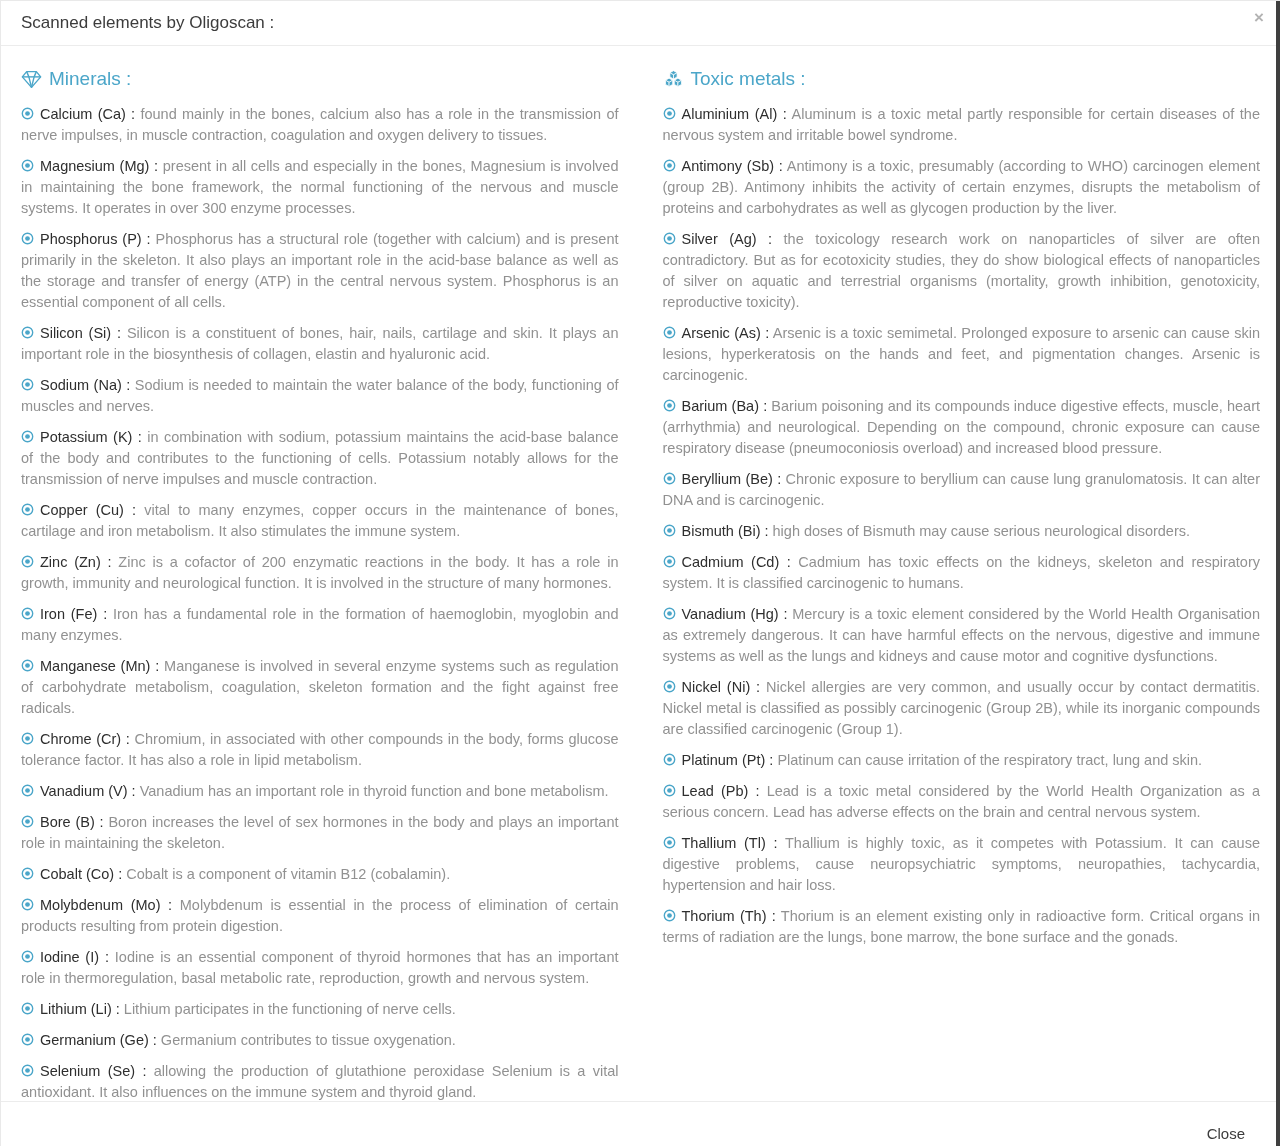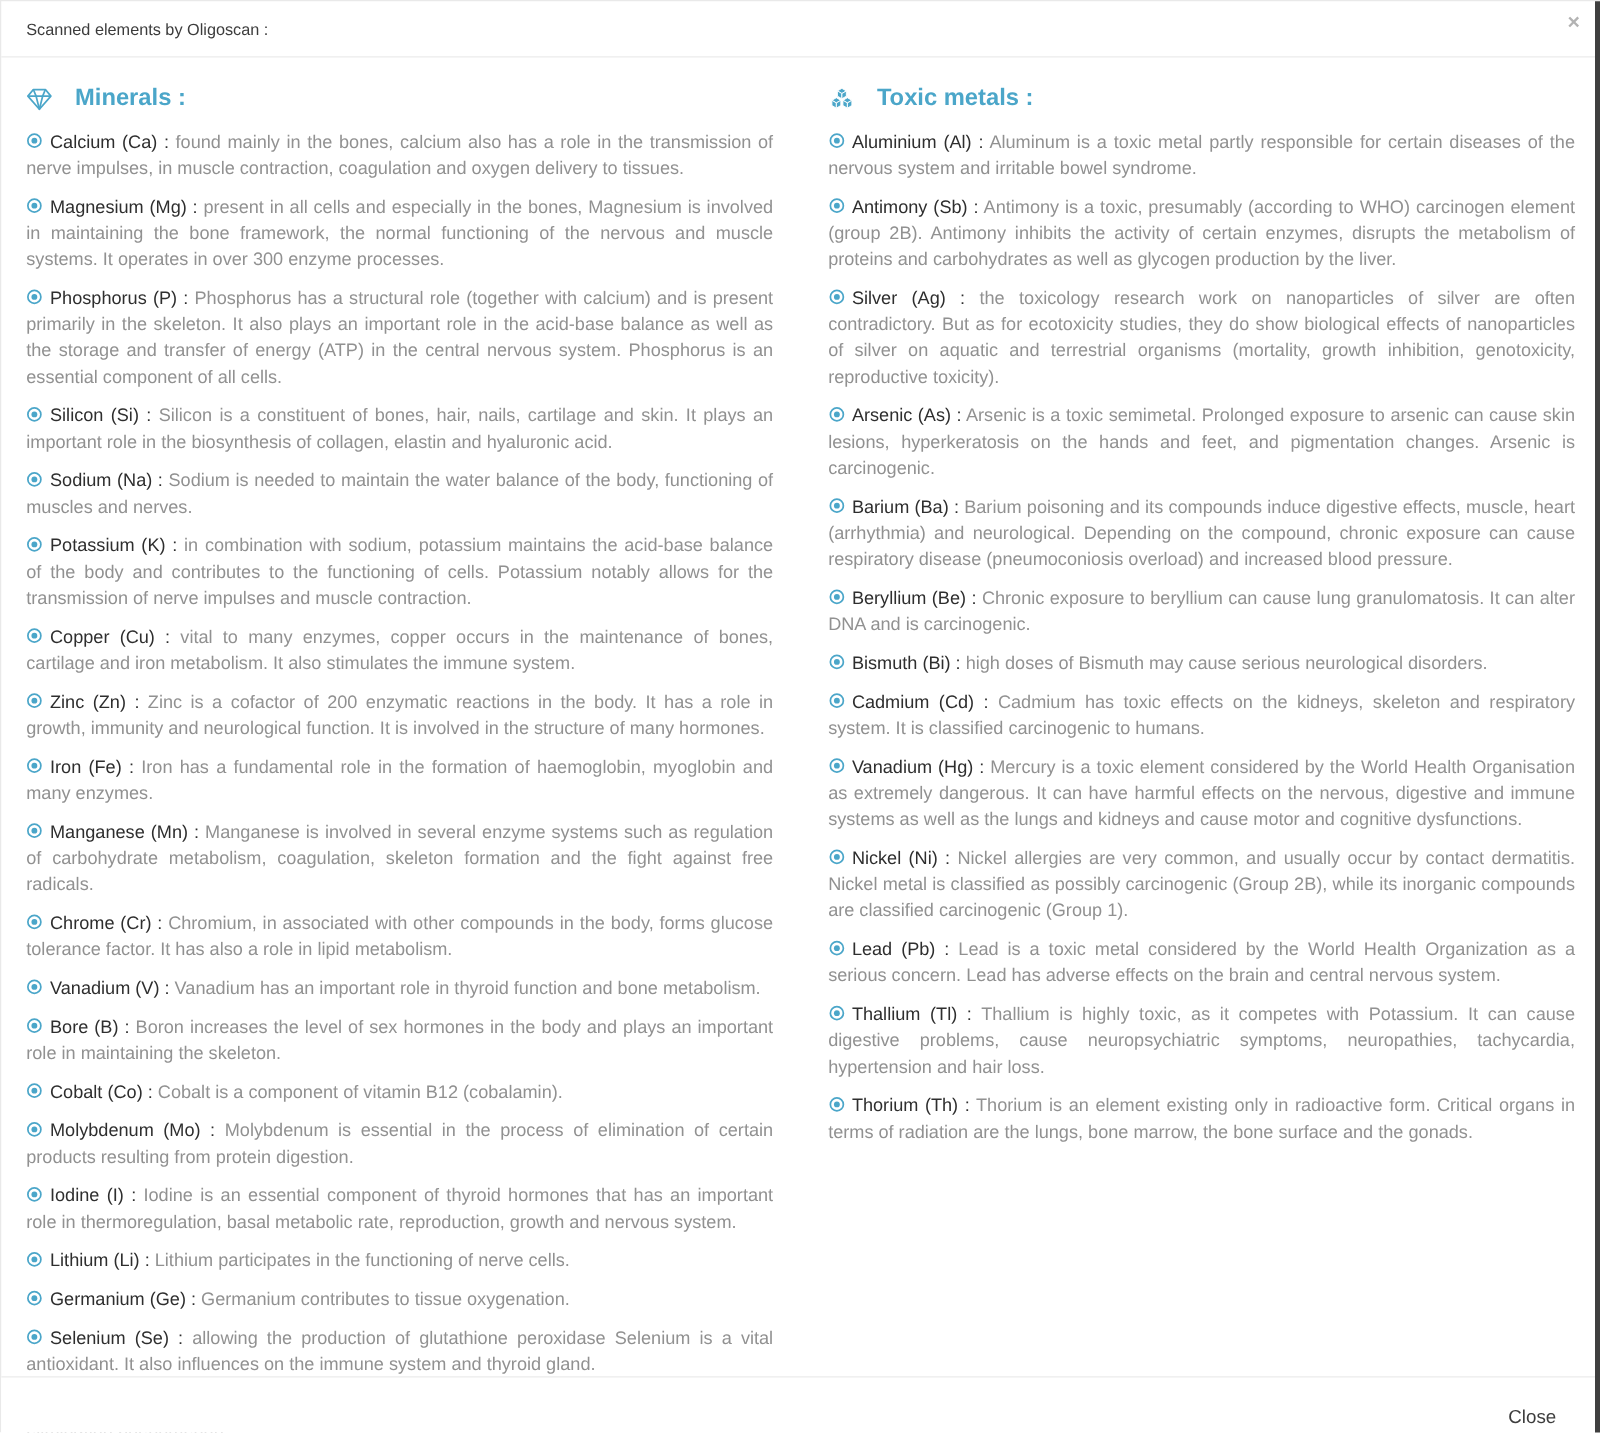--- a/index.html
+++ b/index.html
@@ -24,21 +24,21 @@
     z-index: 5;
   }
   .modal-header {
     position: relative;
     height: 45px;
     border-bottom: 1px solid #ececec;
     padding: 0 20px;
     display: flex; align-items: center;
   }
   .modal-title {
-    font-size: 13px;
+    font-size: 17px;
     color: #3c3c3c;
     font-weight: 400;
   }
   .close-x {
     position: absolute;
     top: 6px; right: 14px;
     font-size: 17px;
     font-weight: 700;
     color: #b3b3b3;
     cursor: pointer;
@@ -49,24 +49,24 @@
     padding: 22px 20px 0 20px;
   }
   .columns {
     display: flex;
     gap: 44px;
   }
   .col { flex: 1 1 0; min-width: 0; }
   .section-heading {
     display: flex;
     align-items: center;
-    gap: 18px;
+    gap: 7px;
     margin: 0 0 14px 0;
     font-size: 19px;
-    font-weight: 700;
+    font-weight: 400;
     color: #4ba6c9;
   }
   .section-heading svg { display: block; }
   .item {
     margin: 0 0 10px 0;
     font-size: 14.5px;
     line-height: 21px;
     text-align: justify;
     color: #919191;
   }
@@ -292,20 +292,24 @@
   <p class="item"><span class="bullet"><svg width="13" height="13" viewBox="0 0 16 16">
                   <circle cx="8" cy="8" r="6.4" fill="none" stroke="#4ba6c9" stroke-width="1.7"></circle>
                   <circle cx="8" cy="8" r="2.9" fill="#4ba6c9"></circle>
                 </svg></span><strong class="label">Vanadium (Hg) : </strong><span class="desc">Mercury is a toxic element considered by the World Health Organisation as extremely dangerous. It can have harmful effects on the nervous, digestive and immune systems as well as the lungs and kidneys and cause motor and cognitive dysfunctions.</span></p>
 
   <p class="item"><span class="bullet"><svg width="13" height="13" viewBox="0 0 16 16">
                   <circle cx="8" cy="8" r="6.4" fill="none" stroke="#4ba6c9" stroke-width="1.7"></circle>
                   <circle cx="8" cy="8" r="2.9" fill="#4ba6c9"></circle>
                 </svg></span><strong class="label">Nickel (Ni) : </strong><span class="desc">Nickel allergies are very common, and usually occur by contact dermatitis. Nickel metal is classified as possibly carcinogenic (Group 2B), while its inorganic compounds are classified carcinogenic (Group 1).</span></p>
 
+  <p class="item"><span class="bullet"><svg width="13" height="13" viewBox="0 0 16 16">
+                  <circle cx="8" cy="8" r="6.4" fill="none" stroke="#4ba6c9" stroke-width="1.7"></circle>
+                  <circle cx="8" cy="8" r="2.9" fill="#4ba6c9"></circle>
+                </svg></span><strong class="label">Platinum (Pt) : </strong><span class="desc">Platinum can cause irritation of the respiratory tract, lung and skin.</span></p>
 
   <p class="item"><span class="bullet"><svg width="13" height="13" viewBox="0 0 16 16">
                   <circle cx="8" cy="8" r="6.4" fill="none" stroke="#4ba6c9" stroke-width="1.7"></circle>
                   <circle cx="8" cy="8" r="2.9" fill="#4ba6c9"></circle>
                 </svg></span><strong class="label">Lead (Pb) : </strong><span class="desc">Lead is a toxic metal considered by the World Health Organization as a serious concern. Lead has adverse effects on the brain and central nervous system.</span></p>
 
   <p class="item"><span class="bullet"><svg width="13" height="13" viewBox="0 0 16 16">
                   <circle cx="8" cy="8" r="6.4" fill="none" stroke="#4ba6c9" stroke-width="1.7"></circle>
                   <circle cx="8" cy="8" r="2.9" fill="#4ba6c9"></circle>
                 </svg></span><strong class="label">Thallium (Tl) : </strong><span class="desc">Thallium is highly toxic, as it competes with Potassium. It can cause digestive problems, cause neuropsychiatric symptoms, neuropathies, tachycardia, hypertension and hair loss.</span></p>

